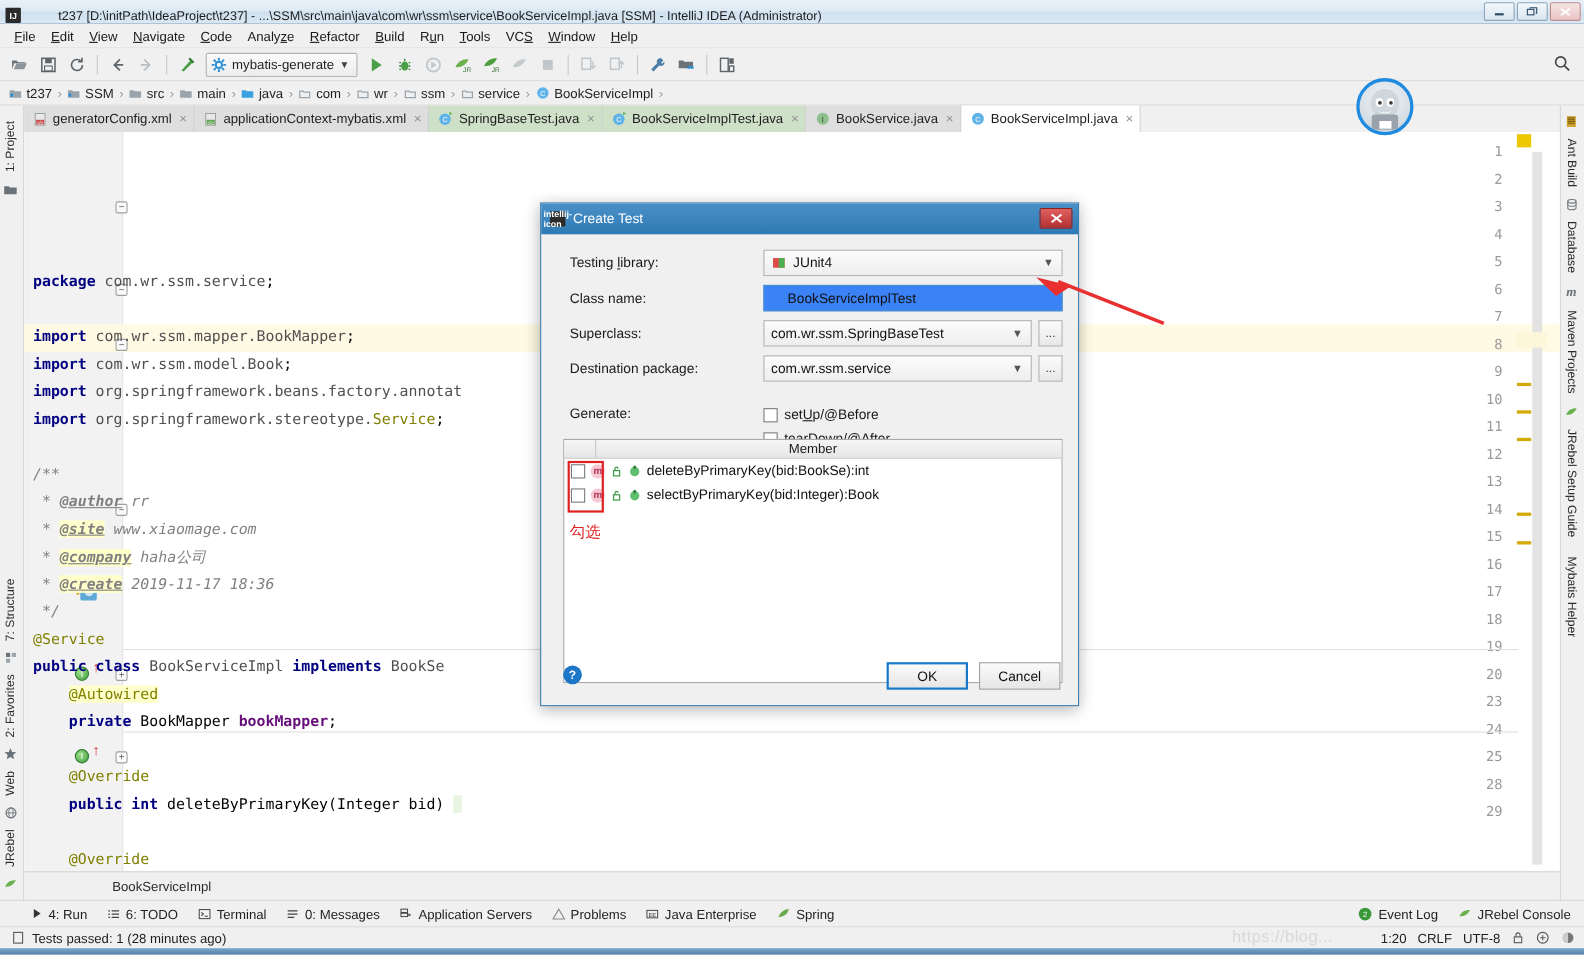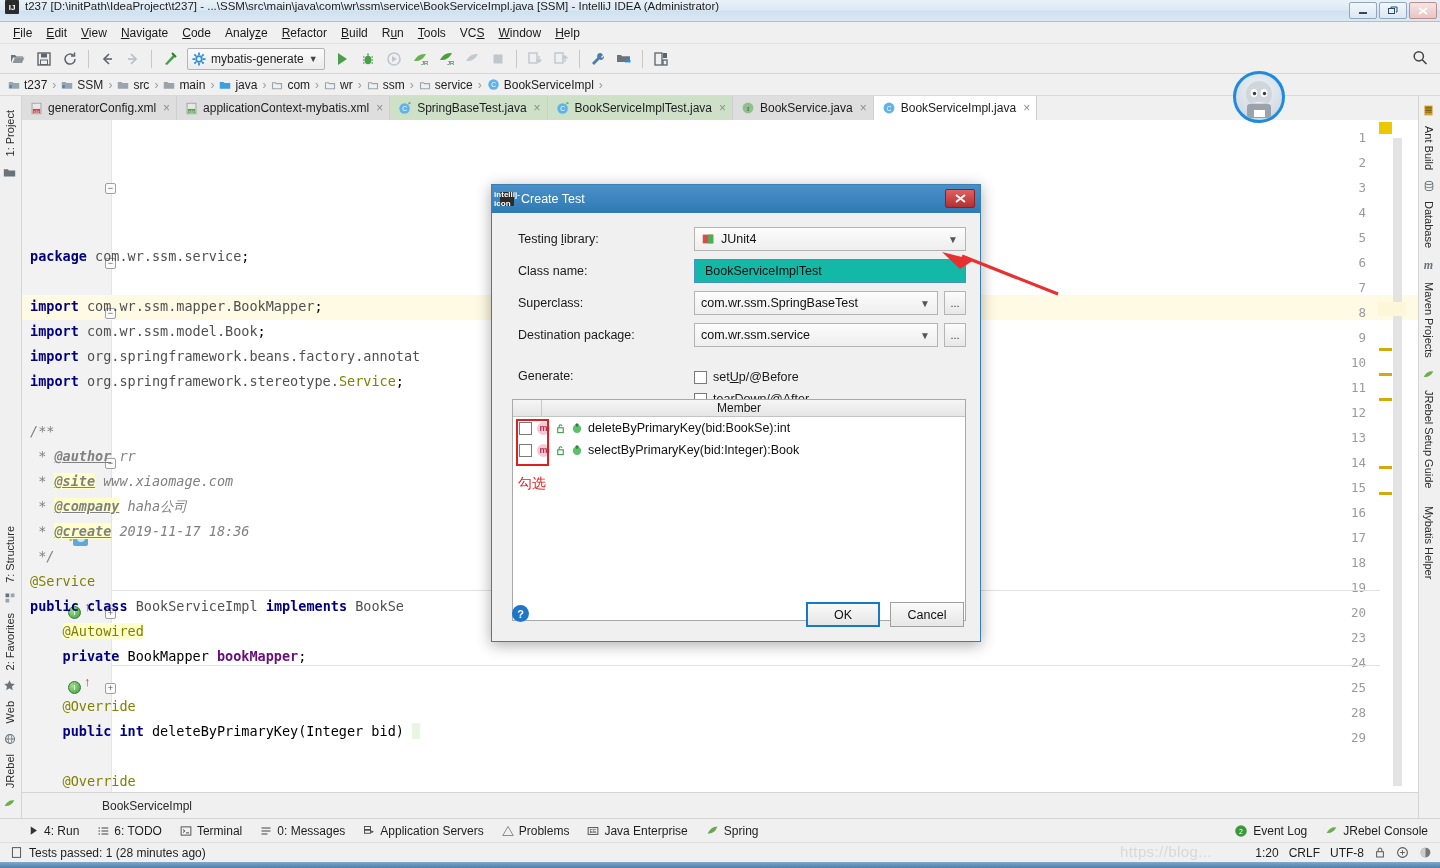--- a/index.html
+++ b/index.html
@@ -10,21 +10,21 @@
     font-size: 12px;
     background: #f0f0f0;
   }
   #app { position: relative; width: 1440px; height: 868px; }
 
   
   .titlebar {
     position: absolute; top: 0; left: 0; width: 1440px; height: 22px;
     background: linear-gradient(to bottom, #e9f1f8 0%, #dce9f4 48%, #cfe0ef 52%, #dbe8f3 100%);
     border-bottom: 1px solid #a8c0d4;
-    display: flex; align-items: flex-start;
+    display: flex; align-items: flex-end; gap: 28px;
   }
   .tb-logo {
     width: 14px; height: 14px; margin-left: 5px; margin-right: 6px;
     background: #2b2b2b; color: #fff; font-size: 8px; font-weight: bold;
     display: flex; align-items: center; justify-content: center;
     border-radius: 1px; font-family: "Liberation Sans", sans-serif;
   }
   .tb-title { font-size: 11.5px; color: #1c1c1c; white-space: nowrap; }
   .tb-btns { position: absolute; right: 3px; top: 2px; display: flex; gap: 2px; }
   .tb-btn {
@@ -217,22 +217,22 @@
   .flab { width: 176px; font-size: 12.5px; color:#1a1a1a; }
   .flab u { text-decoration: underline; }
   .combo {
     flex: 1; height: 24px; border:1px solid #b4b4b4;
     background: linear-gradient(to bottom,#fcfcfc,#eeeeee);
     display:flex; align-items:center; padding: 0 4px 0 6px; font-size: 12.5px; color:#111;
     position:relative;
   }
   .combo .chev { position:absolute; right: 7px; color:#555; font-size: 10px; }
   .txtin {
-    flex: 1; height: 24px; border:1px solid #4a90c8; background:#14b8a6;
-    display:flex; align-items:center; padding-left: 10px; font-size: 12.5px; color:#111;
+    flex: 1; height: 24px; border:1px solid #4a90c8; background:#3b82f6;
+    display:flex; align-items:center; padding-left: 21px; font-size: 12.5px; color:#111;
   }
   .ellipsis-btn {
     width: 22px; height: 24px; margin-left: 6px; border:1px solid #b4b4b4;
     background: linear-gradient(to bottom,#fbfbfb,#e8e8e8);
     display:flex; align-items:center; justify-content:center; font-size: 11px; color:#333;
   }
   .cbrow { display:flex; align-items:center; gap: 6px; height: 20px; margin-bottom: 2px; }
   .cbox {
     width: 13px; height: 13px; border:1px solid #7a7a7a; background:#fff; flex:none;
   }

